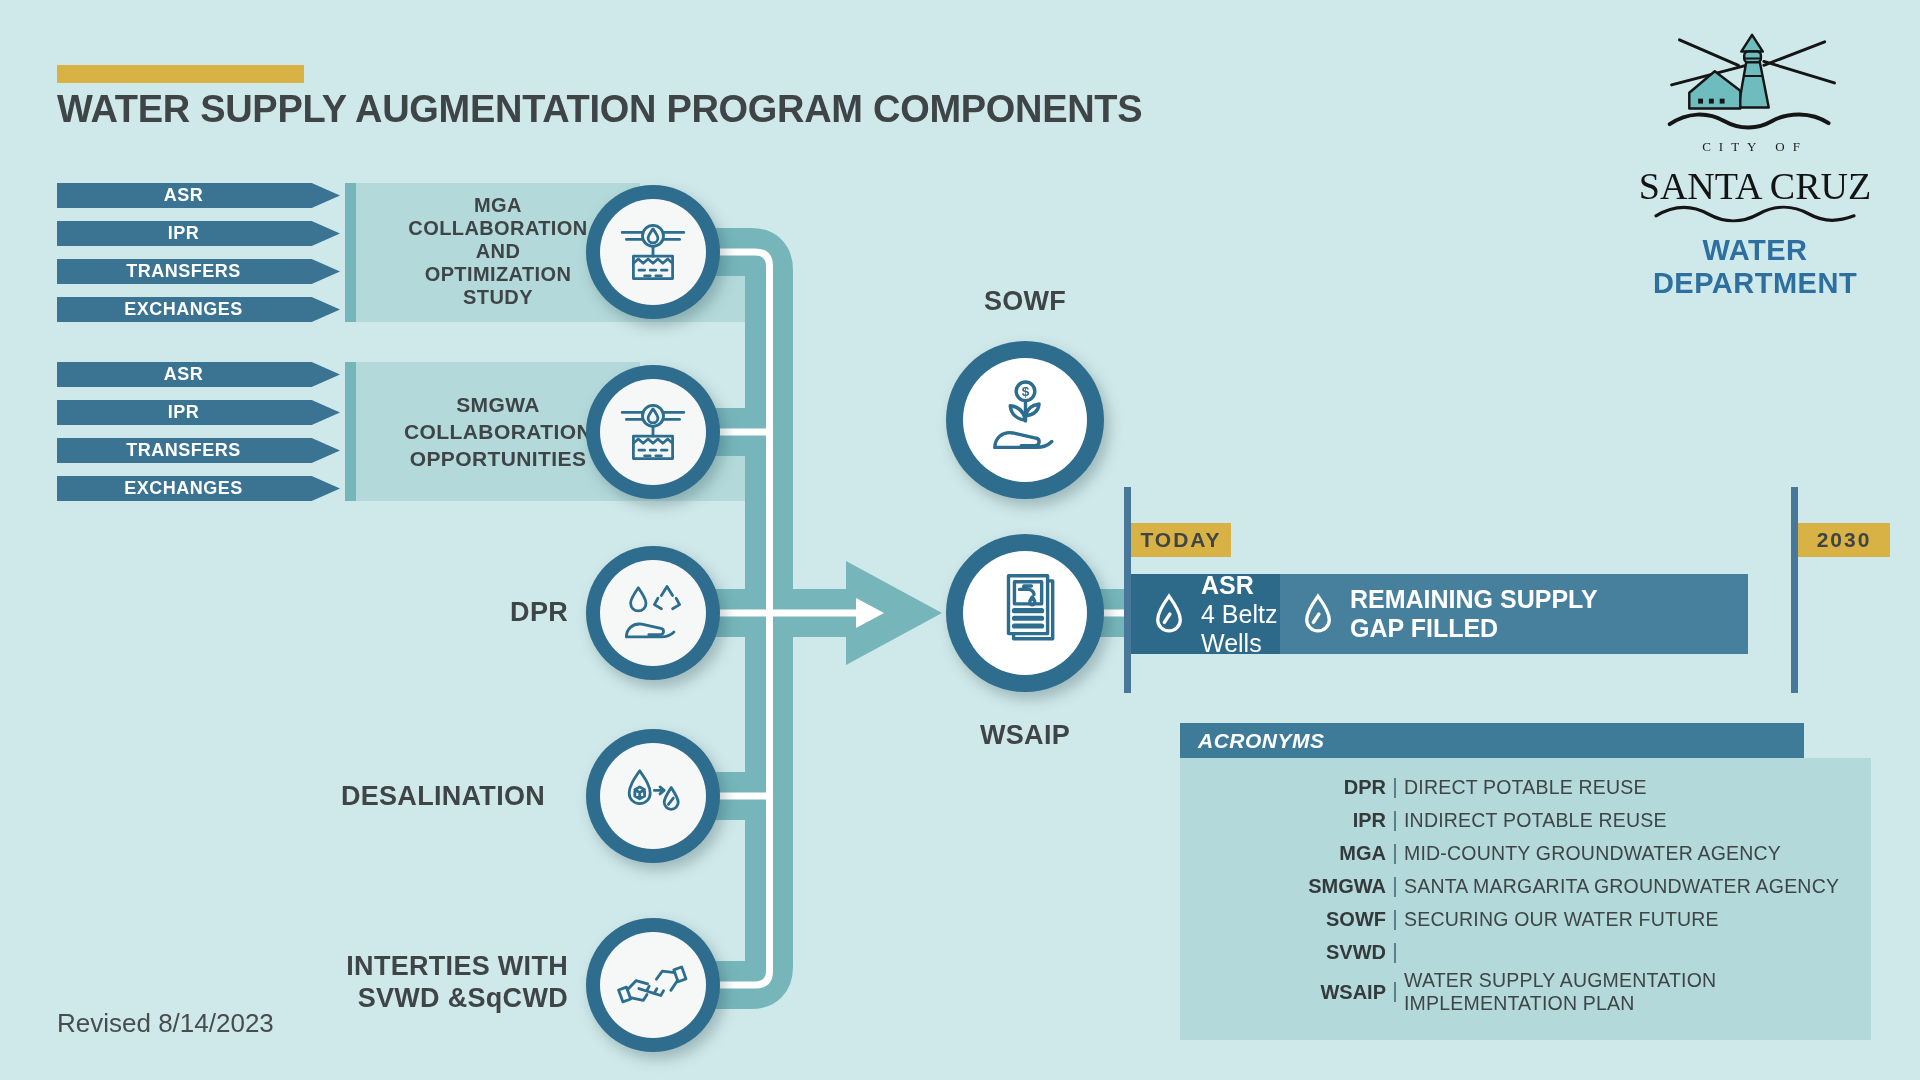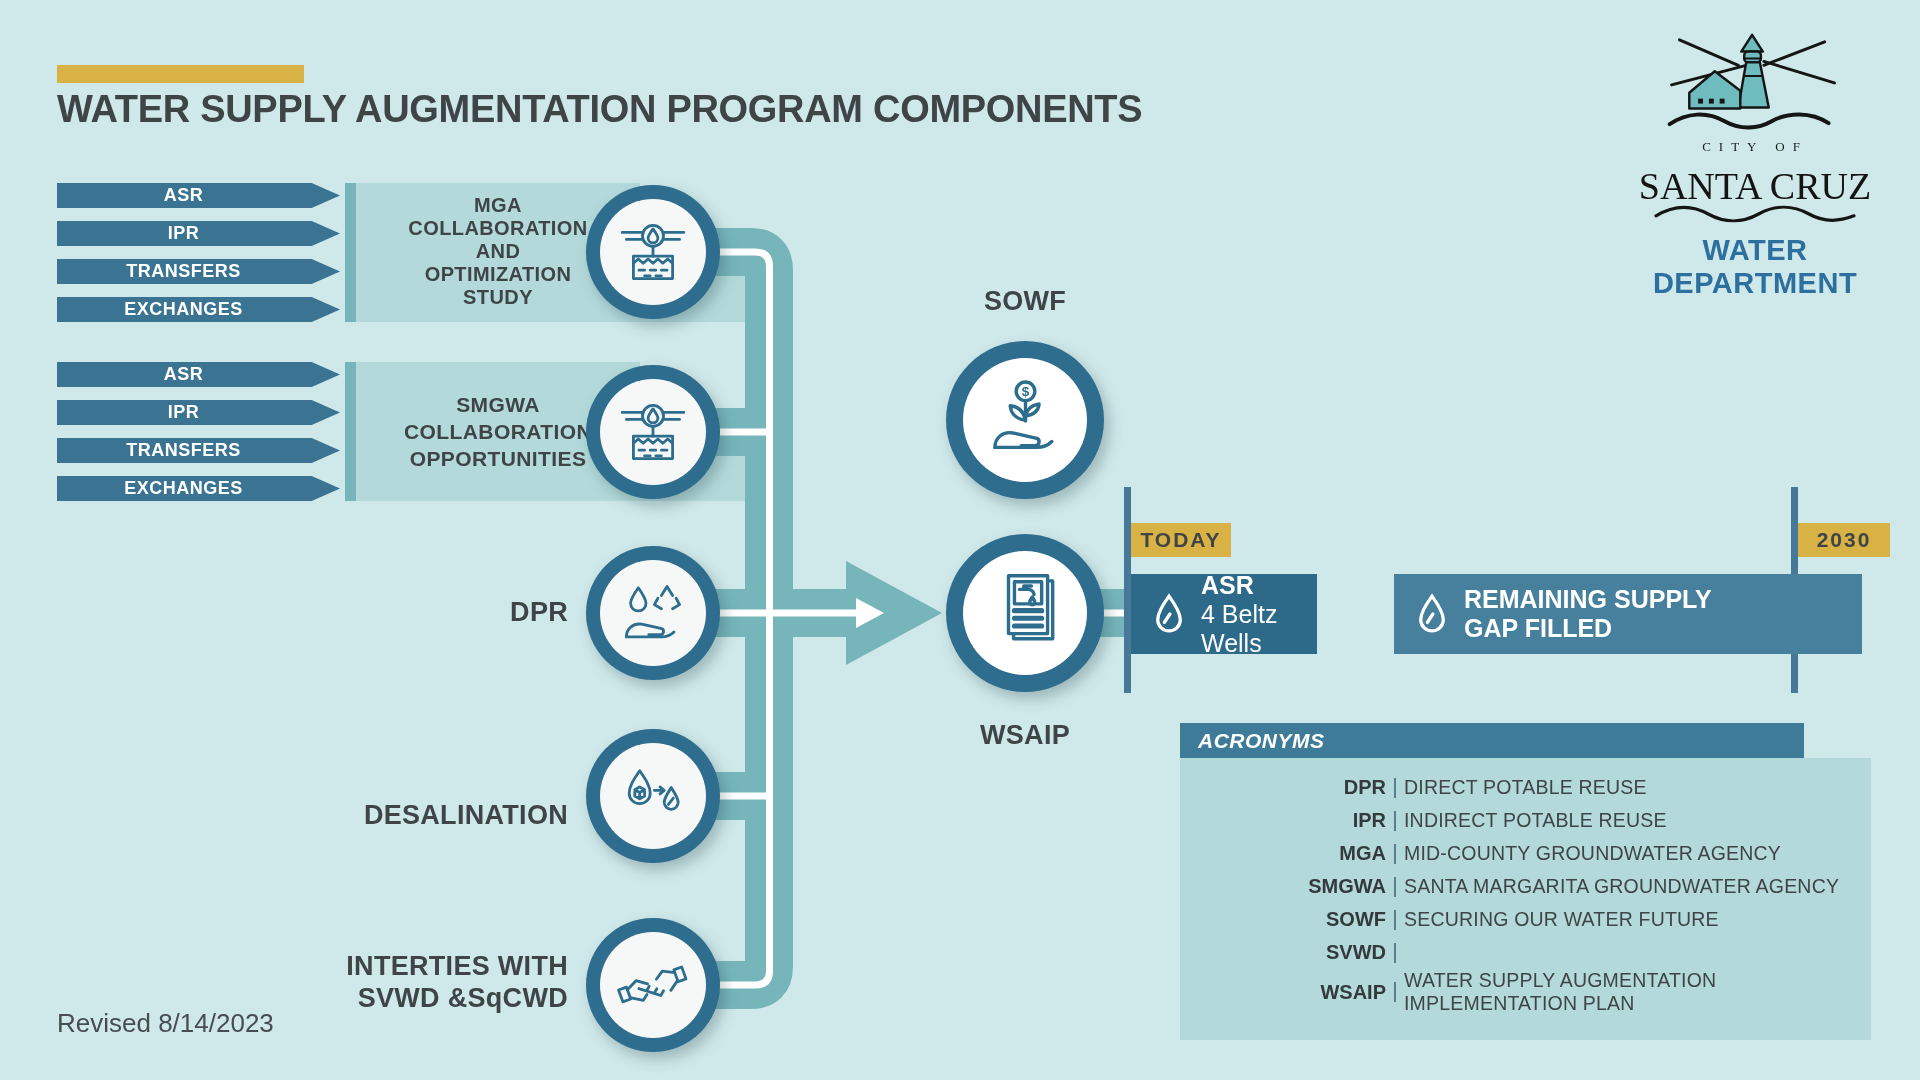--- a/index.html
+++ b/index.html
@@ -215,21 +215,21 @@
         <rect x="37" y="15" width="32" height="26"></rect>
         <path d="M43 24h10M48 24v-4h9"></path>
         <path d="M53 24c4 0 7 3 7 6"></path>
         <path d="M58 33c-2 3-3 4-3 6a3 3 0 0 0 6 0c0-2-1-3-3-6z"></path>
         <path d="M37 49h32M37 58h32M37 67h32" stroke-width="6"></path>
       </g>
     </svg>
   </div>
 
   <div class="abs node-label" style="left:368px;top:597px;width:200px;text-align:right">DPR</div>
-  <div class="abs node-label" style="left:318px;top:800px;width:250px;text-align:right">DESALINATION</div>
+  <div class="abs node-label" style="left:318px;top:781px;width:250px;text-align:center">DESALINATION</div>
   <div class="abs node-label" style="left:318px;top:950px;width:250px;text-align:right;line-height:32px">
     <div>INTERTIES WITH</div>
     <div>SVWD &amp;SqCWD</div>
   </div>
   <div class="abs node-label" style="left:925px;top:286px;width:200px;text-align:center">SOWF</div>
   <div class="abs node-label" style="left:925px;top:720px;width:200px;text-align:center">WSAIP</div>
 
   <div class="abs vline" style="left:1124px"></div>
   <div class="abs vline" style="left:1791px"></div>
   <div class="abs flag" style="left:1131px;width:100px">TODAY</div>
@@ -241,21 +241,21 @@
         <path d="M17 3C9 14 5 21 5 28a12 12 0 0 0 24 0c0-7-4-14-12-25z"></path>
         <path d="M12 31l6-9"></path>
       </g>
     </svg>
     <div class="tl-text">
       <div class="tl-line1">ASR</div>
       <div>4 Beltz Wells</div>
     </div>
   </div>
 
-  <div class="abs tl-bar" style="left:1394px;width:468px;background:#47809d">
+  <div class="abs tl-bar" style="left:1280px;width:468px;background:#47809d">
     <svg class="drop" width="32" height="42" viewBox="0 0 34 44">
       <g fill="none" stroke="#ffffff" stroke-width="3.5" stroke-linecap="round">
         <path d="M17 3C9 14 5 21 5 28a12 12 0 0 0 24 0c0-7-4-14-12-25z"></path>
         <path d="M12 31l6-9"></path>
       </g>
     </svg>
     <div class="tl-text">
       <div class="tl-line1">REMAINING SUPPLY</div>
       <div class="tl-line1">GAP FILLED</div>
     </div>

